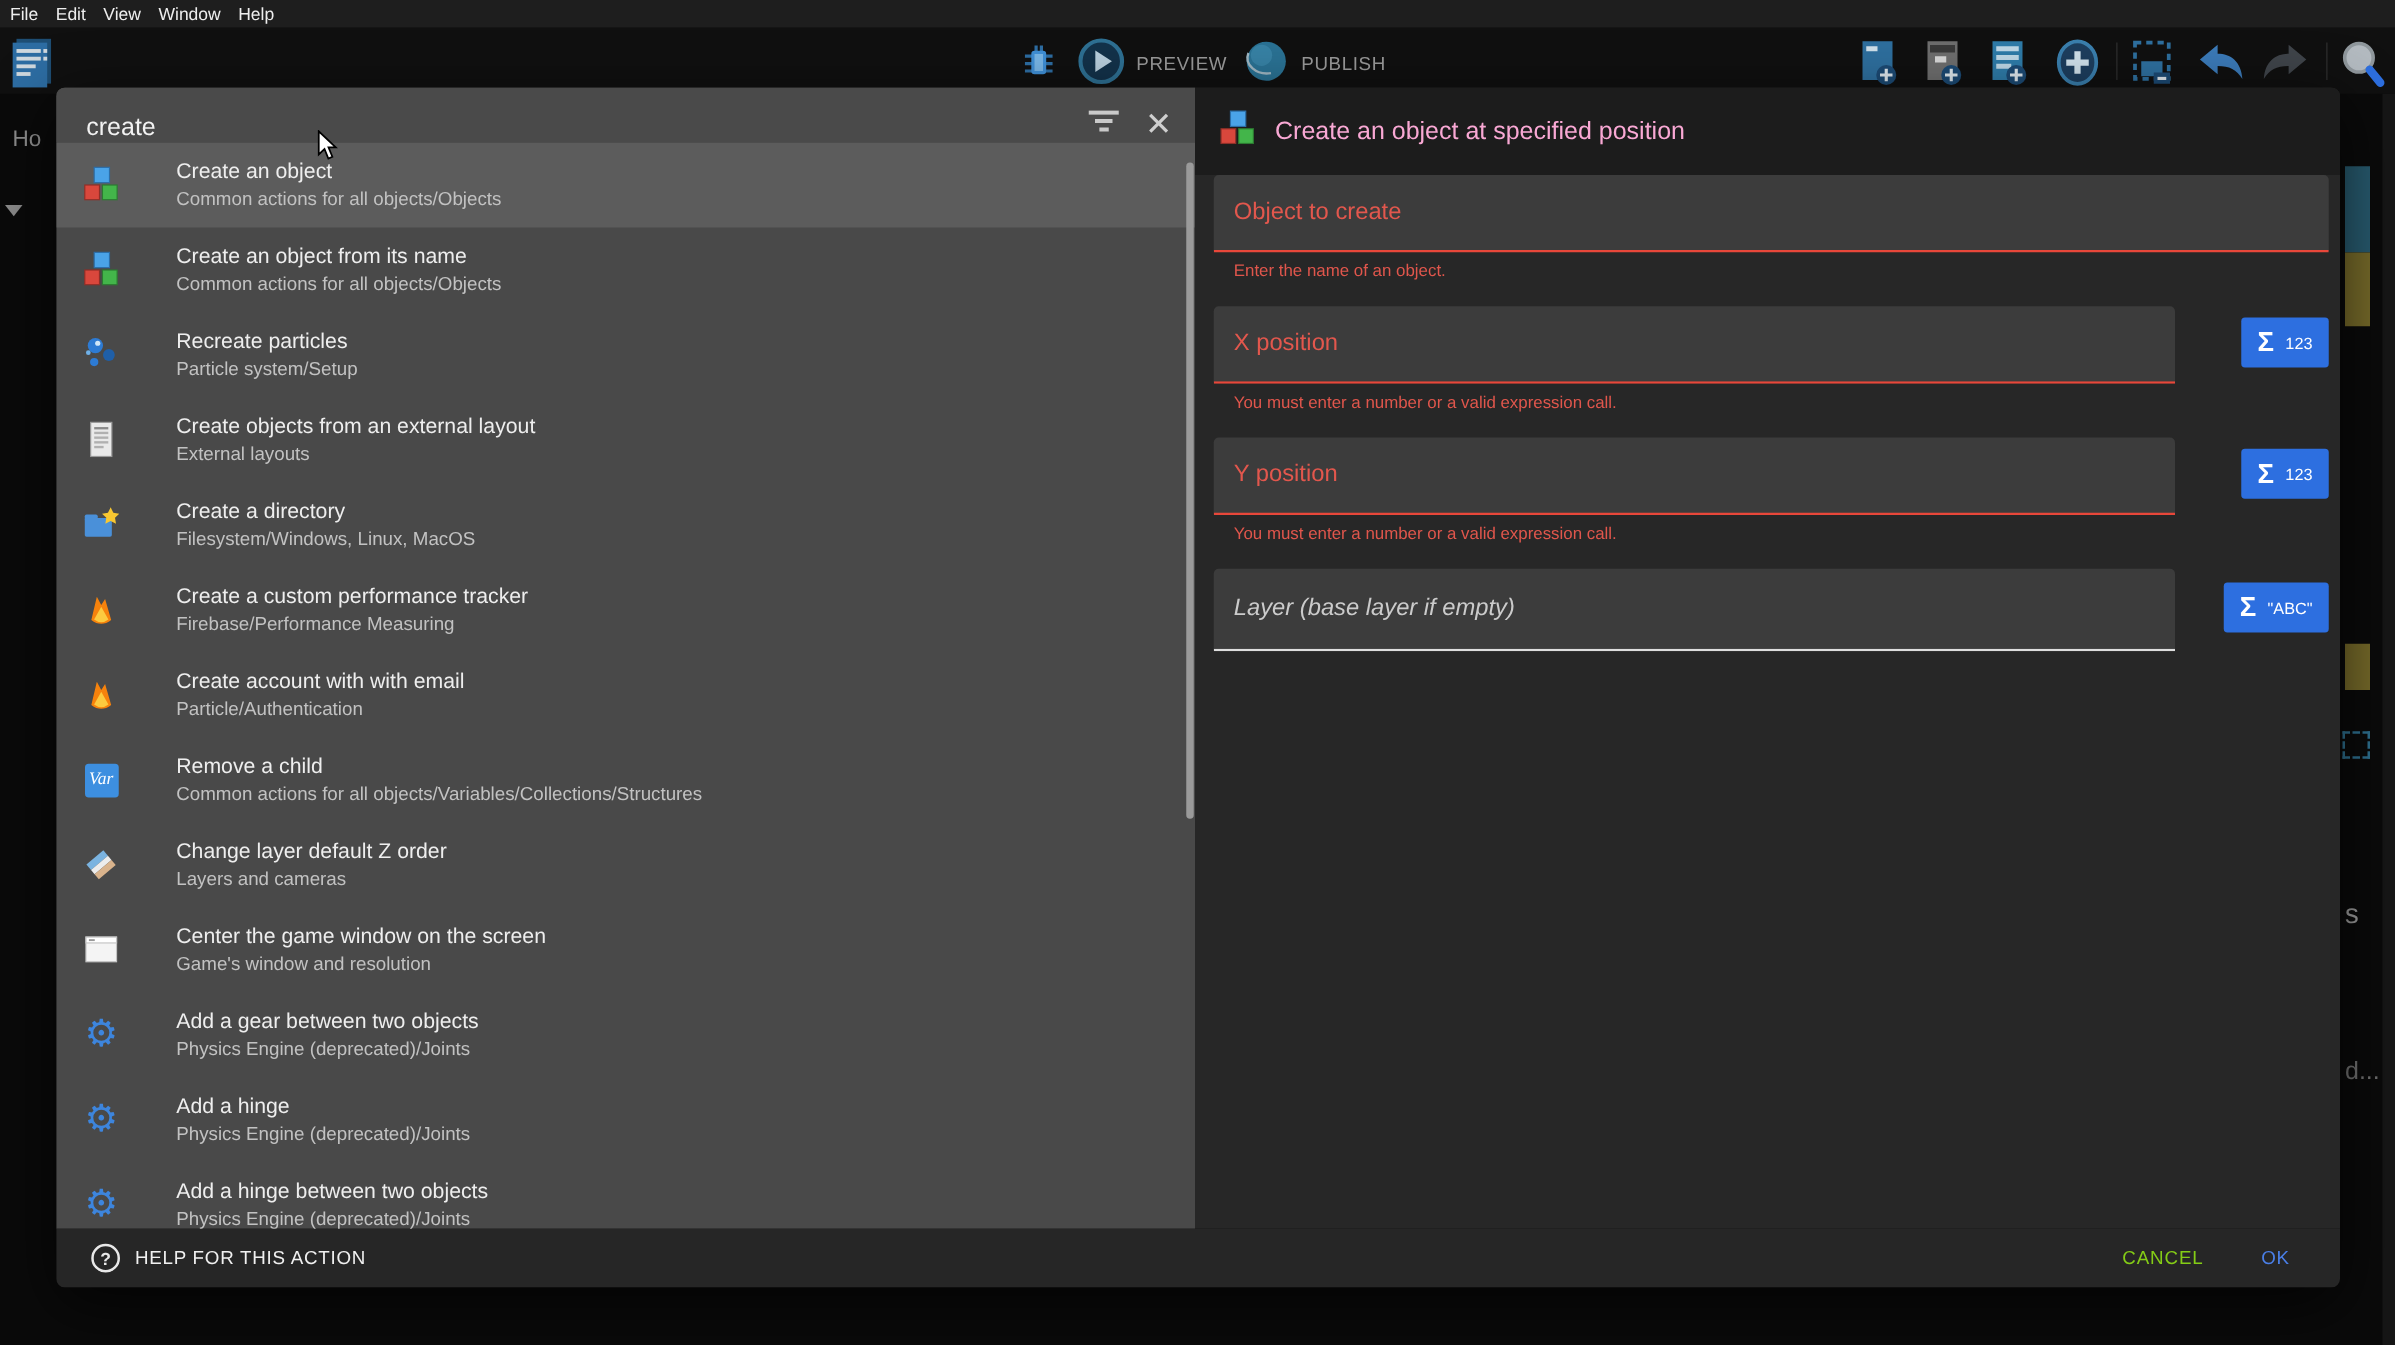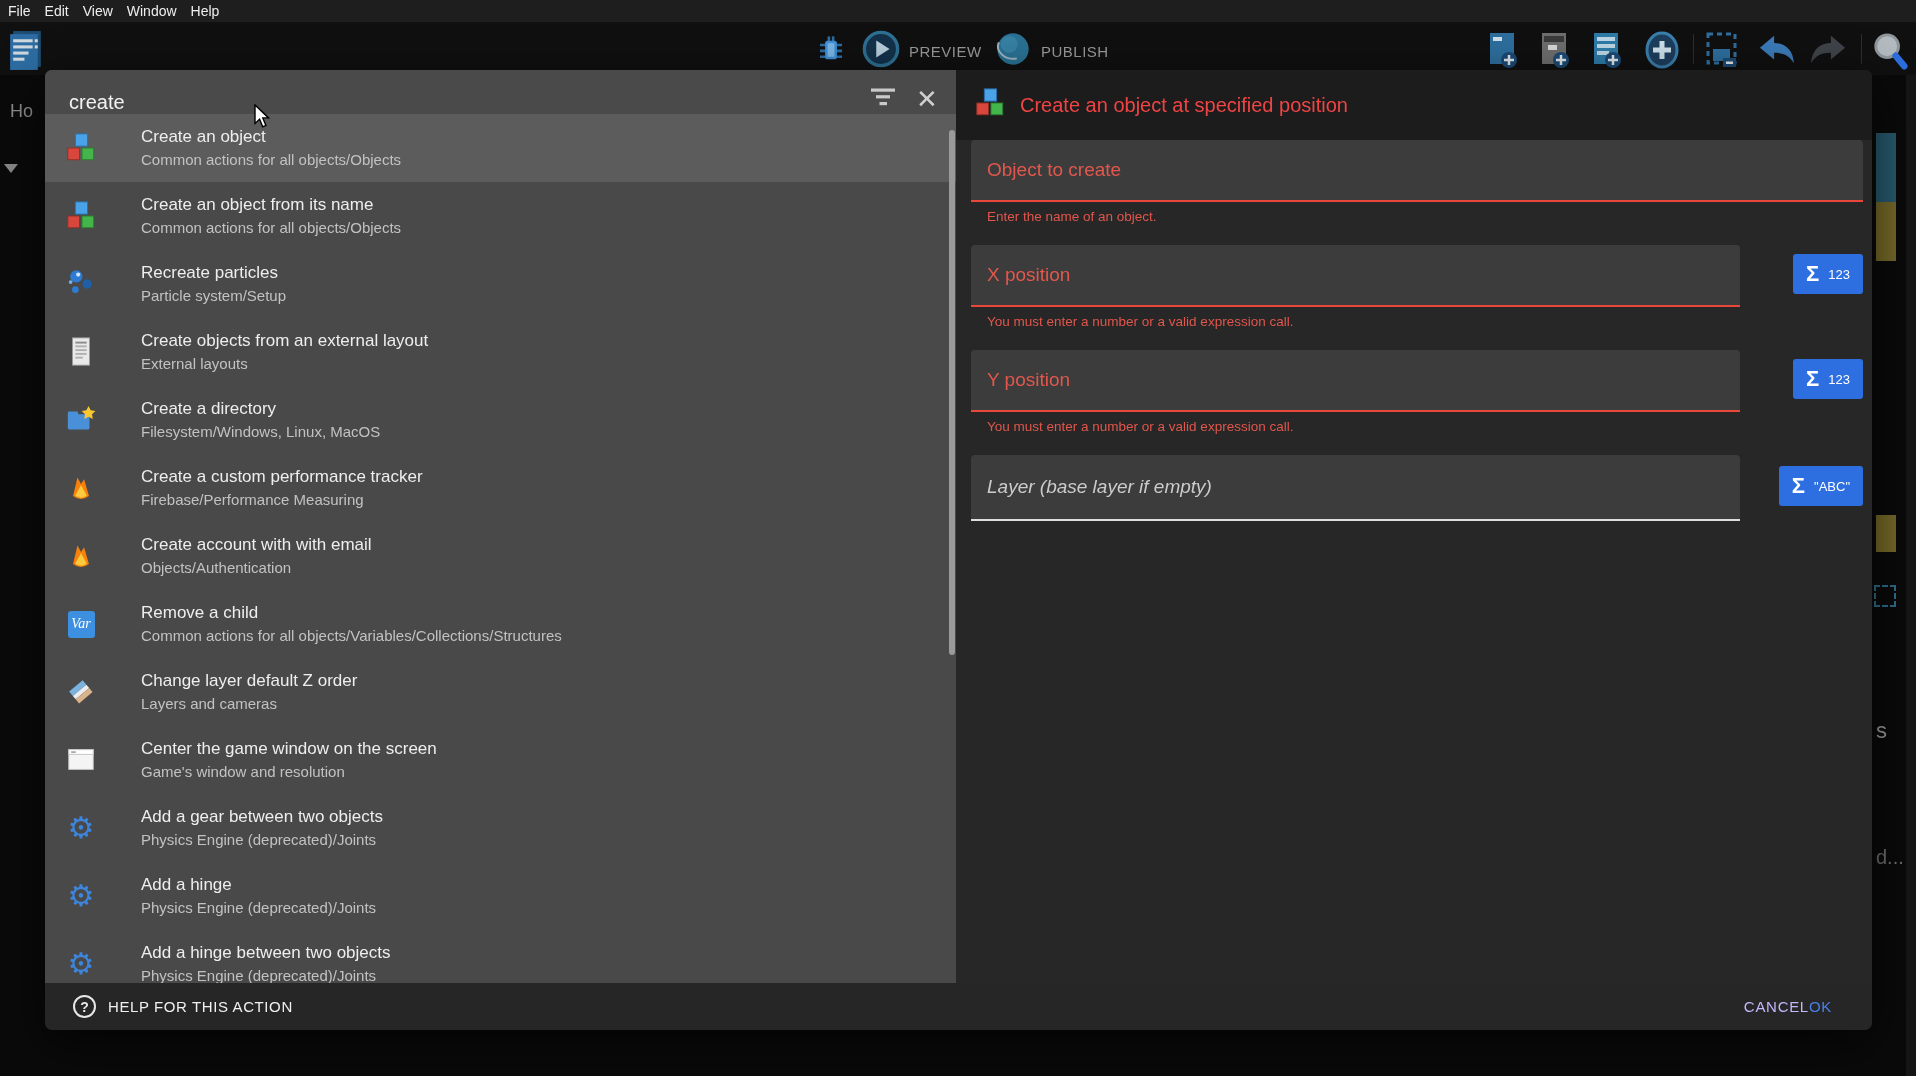--- a/index.html
+++ b/index.html
@@ -46,21 +46,21 @@
   .rtext { display:flex; flex-direction:column; }
   .rtitle { font-size:17px; color:#eeeeee; line-height:24px; }
   .rsub { font-size:15px; color:#c2c2c2; line-height:22px; }
   .scroll-thumb { position:absolute; right:1px; top:16px; width:6px; height:525px; background:#9a9a9a; border-radius:3px; }
   .var-badge { width:27px; height:27px; background:#3d8fe0; border-radius:3px; color:#fff; display:flex; align-items:center; justify-content:center; font-family:"Liberation Serif", serif; font-style:italic; font-size:14px; }
   .gear-glyph { font-size:30px; color:#3d85dd; line-height:1; }
 
   
   .right-pane { flex:1; background:#272727; display:flex; flex-direction:column; min-height:0; }
   .detail-header { height:70px; background:#1c1c1c; display:flex; align-items:center; padding-left:18px; flex:none; }
-  .detail-title { font-size:20px; color:#ef4444; margin-left:14px; }
+  .detail-title { font-size:20px; color:#f9a8d4; margin-left:14px; }
   .detail-body { padding:0 9px 0 15px; }
   .param-row { display:flex;align-items:center; }
   .field { flex:1; height:62px; background:#3c3c3c; border-radius:4px 4px 0 0; display:flex; align-items:center; padding-left:16px; cursor:text; }
   .field.error { border-bottom:2px solid #e8473a; }
   .field.normal { border-bottom:2px solid #dedede;font-style:italic; }
   .field .flabel { font-size:19px; }
   .field.error .flabel { color:#e2574d; }
   .field.normal .flabel { color:#cbcbcb; }
   .field.tall { height:66px; }
   .btncol { width:123px; flex:none; display:flex; justify-content:flex-end; align-items:flex-end; padding-bottom:4px; }
@@ -68,21 +68,21 @@
   .expr-sigma { color:#ffffff; font-size:22px; font-weight:bold; line-height:1; }
   .expr-label { color:#ffffff; font-size:13px; }
   .helper { font-size:13.5px; color:#e0564c; margin:7px 0 20px 16px; height:16px; }
 
   
   .modal-footer { height:47px; background:#262626; flex:none; display:flex; align-items:center; padding:0 40px 0 28px; }
   .help-btn { display:flex; align-items:center; gap:12px; cursor:pointer; }
   .help-circle { width:23px; height:23px; border:2px solid #e8e8e8; border-radius:50%; display:flex; align-items:center; justify-content:center; font-size:14px; font-weight:bold; color:#e8e8e8; }
   .help-label { font-size:15px; color:#f0f0f0; letter-spacing:0.6px; }
   .footer-spacer { flex:1; }
-  .cancel-btn { font-size:15px; color:#c4b5fd; letter-spacing:0.7px; cursor:pointer; }
+  .cancel-btn { font-size:15px; color:#84cc16; letter-spacing:0.7px; cursor:pointer; margin-right:46px; }
   .ok-btn { font-size:15px; color:#4a7fe8; letter-spacing:0.7px; cursor:pointer; }
 
   .cursor { position:absolute; left:252px; top:104px; z-index:50; pointer-events:none; }
 </style>
 </head>
 <body>
 
 <div class="menubar">
   <span class="mitem">File</span>
   <span class="mitem">Edit</span>
@@ -339,21 +339,21 @@
           </div>
           <div class="row">
             <span class="ricon">
               <svg width="30" height="32" viewBox="0 0 34 34">
                 <path d="M8 26 L13 5 L17 12.5 L20.5 7 L26 26 Q17 33 8 26 Z" fill="#f6820c"></path>
                 <path d="M10.5 25.5 L17 14 L23.5 25.5 Q17 30.5 10.5 25.5 Z" fill="#fcca3f"></path>
               </svg>
             </span>
             <span class="rtext">
               <span class="rtitle">Create account with with email</span>
-              <span class="rsub">Objects/Authentication</span>
+              <span class="rsub">Particle/Authentication</span>
             </span>
           </div>
           <div class="row">
             <span class="ricon">
               <span class="var-badge">Var</span>
             </span>
             <span class="rtext">
               <span class="rtitle">Remove a child</span>
               <span class="rsub">Common actions for all objects/Variables/Collections/Structures</span>
             </span>

